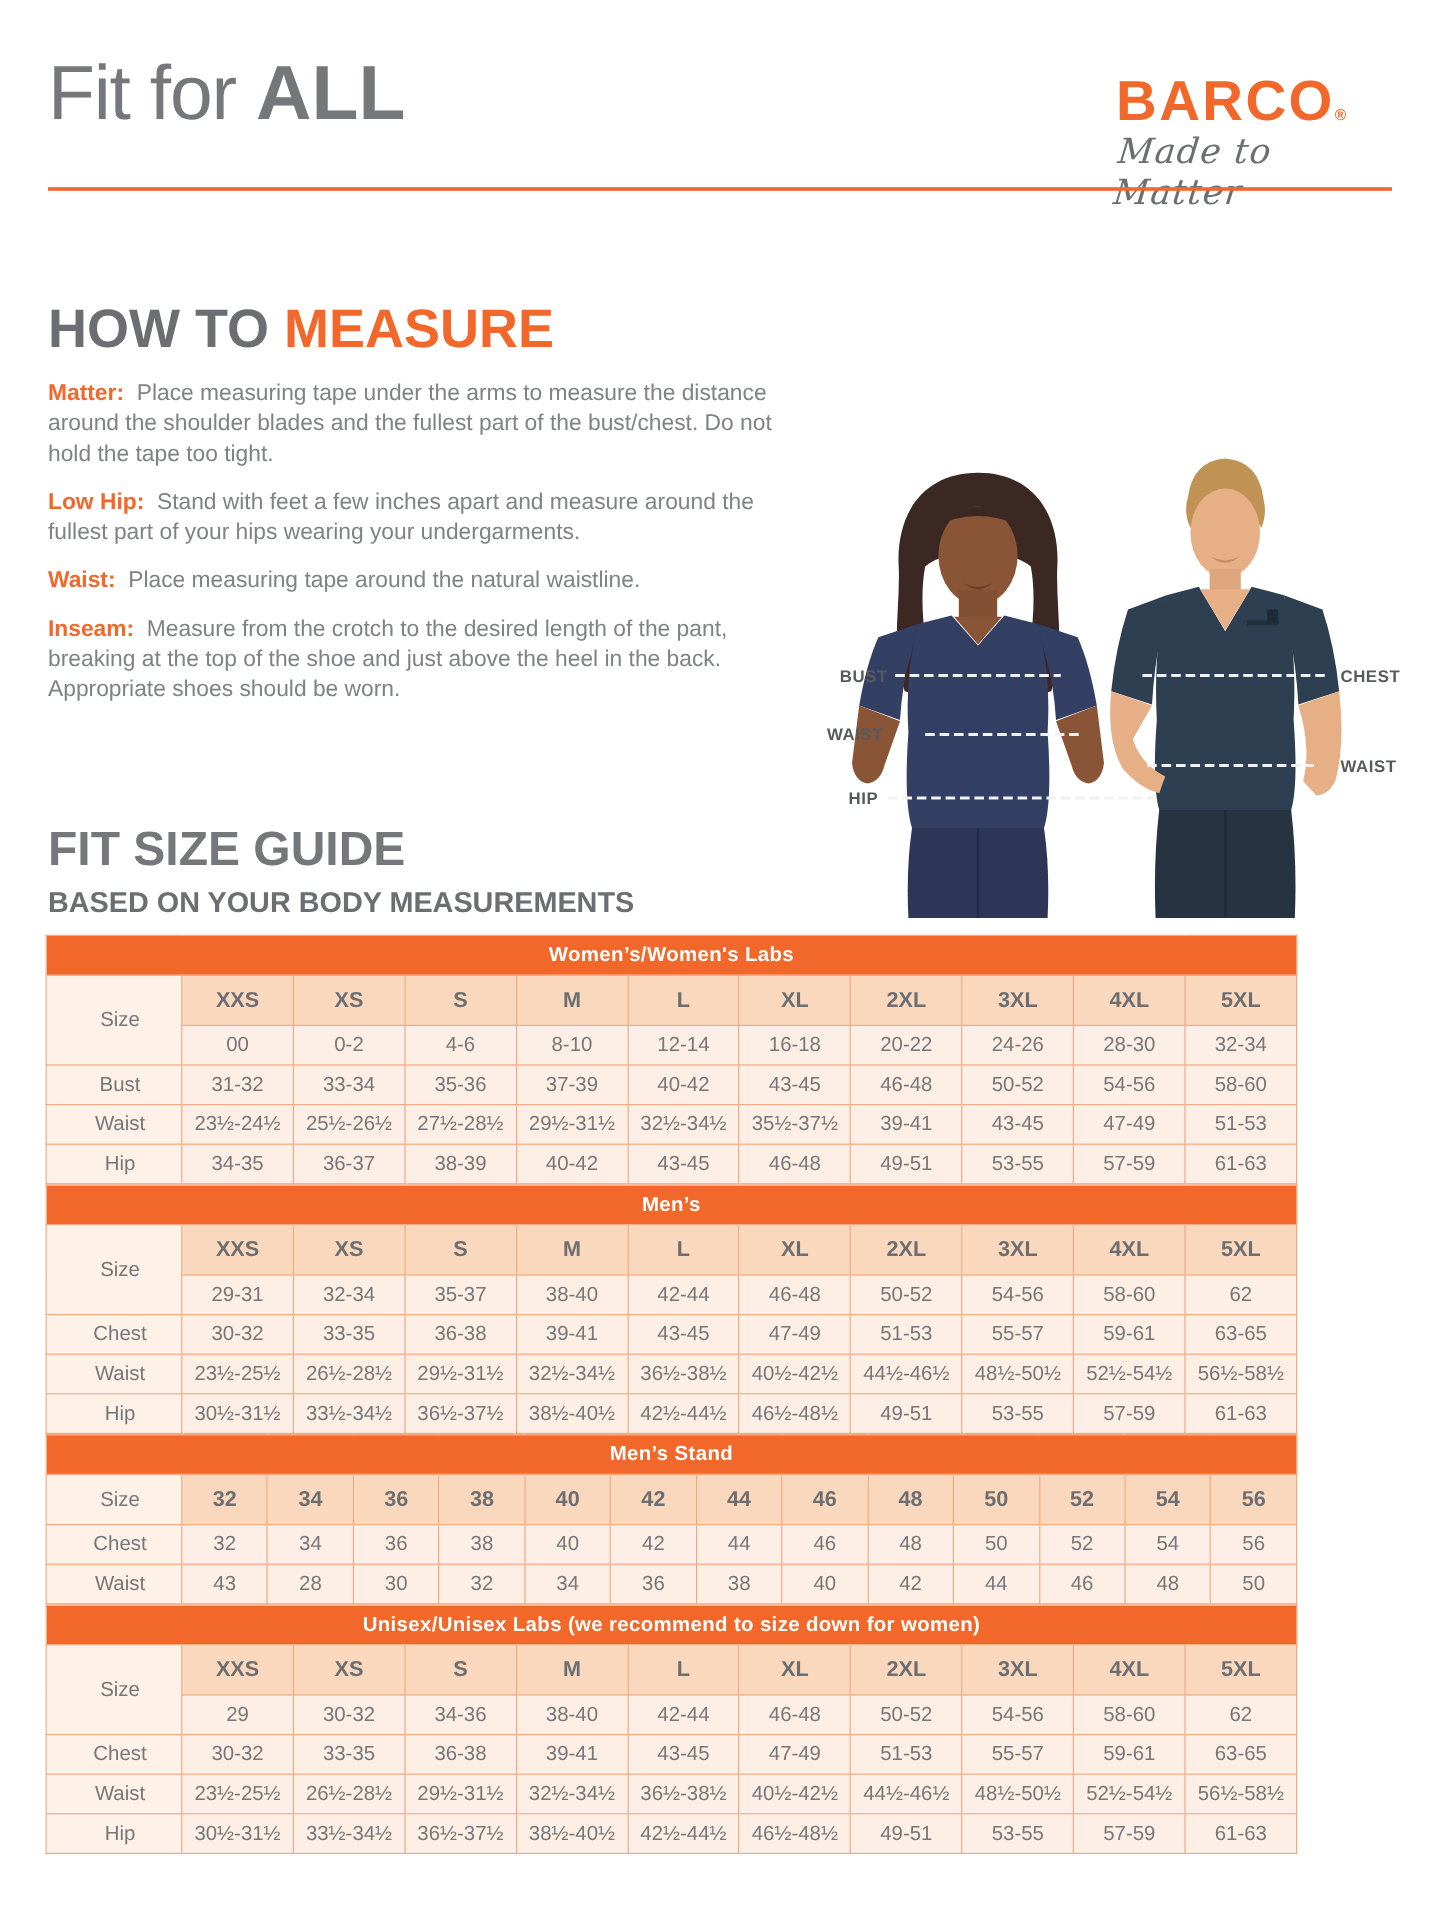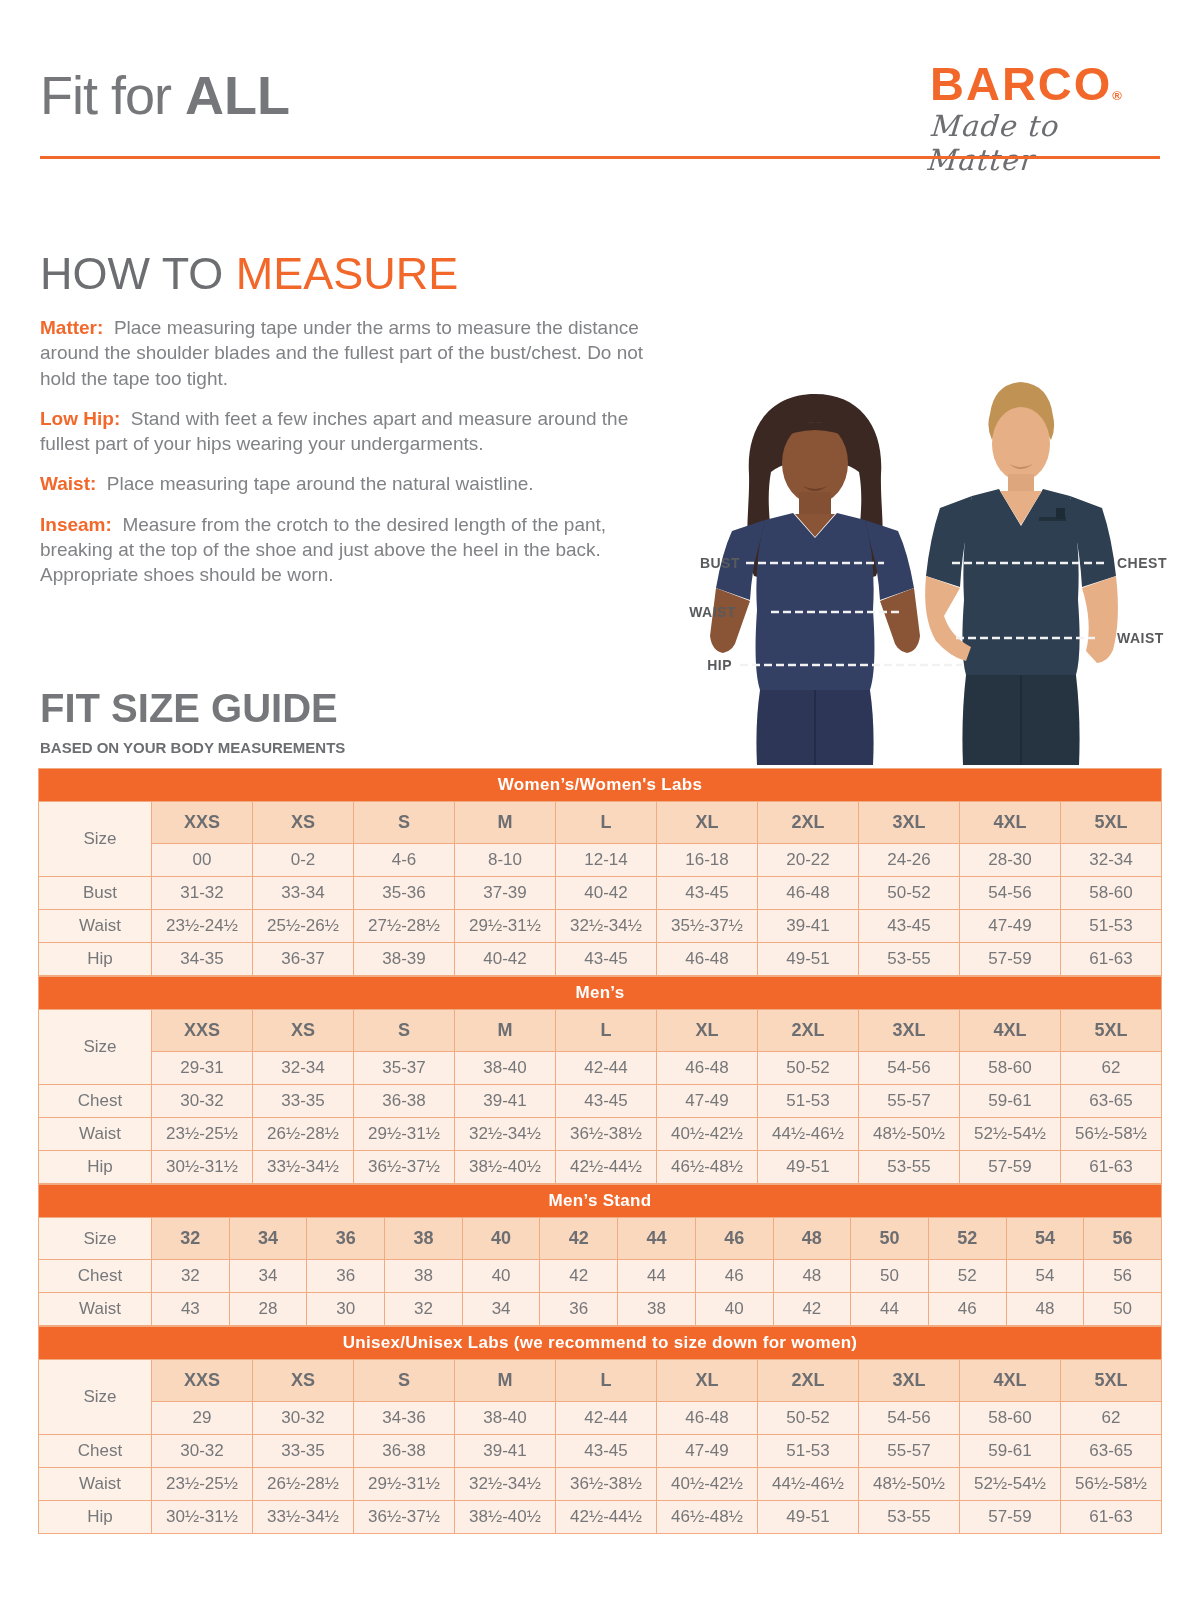--- a/index.html
+++ b/index.html
@@ -1,50 +1,50 @@
 <!DOCTYPE html>
 <html><head>
 <meta charset="utf-8">
 <style>
   * { margin:0; padding:0; box-sizing:border-box; }
   html,body { width:1200px; height:1600px; background:#ffffff;
     font-family:"Liberation Sans", sans-serif; }
   .page { position:relative; width:1200px; height:1600px; overflow:hidden; background:#fff; }
 
   
-  .main-title { position:absolute; left:40px; top:64px; font-size:54px; color:#76777a;
+  .main-title { position:absolute; left:40px; top:40px; font-size:64px; color:#76777a;
     letter-spacing:-1px; white-space:nowrap; }
   .main-title .t-reg { font-weight:normal; }
   .main-title .t-bold { font-weight:bold; letter-spacing:0px; }
   .brand { position:absolute; left:930px; top:60px; width:230px; text-align:left; }
   .brand-name { font-size:47px; font-weight:bold; color:#f2682a; letter-spacing:2px; line-height:1; }
   .brand-reg { font-size:13px; font-weight:bold; color:#f2682a; vertical-align:baseline; }
   .brand-tagline { font-family:"DejaVu Serif", serif; font-style:italic; font-size:29px;
     color:#6d6e71; margin-top:2px; letter-spacing:1px; transform:skewX(-6deg); }
   .top-rule { position:absolute; left:40px; top:156px; width:1120px; height:3px; background:#f2682a; }
 
   
   .htm { position:absolute; left:40px; top:248px; width:608px; }
-  .htm-heading { font-size:45px; font-weight:normal; color:#6d6e71; letter-spacing:0; }
+  .htm-heading { font-size:45px; font-weight:bold; color:#6d6e71; letter-spacing:0; }
   .htm-heading .hl-orange { color:#f2682a; }
   .htm-intro { margin-top:18px; font-size:20px; font-weight:bold; color:#6d6e71; line-height:1.35; }
   .htm-item { margin-top:15px; font-size:19px; color:#808285; line-height:1.33; }
   .htm-item .item-label { color:#f2682a; font-weight:bold; }
 
   
   .models { position:absolute; left:640px; top:368px; width:560px; height:397px; }
   .models svg { display:block; }
 
   
   .fsg { position:absolute; left:38px; top:686px; width:1125px; }
   .fsg-heading { font-size:40px; font-weight:bold; color:#76777a; letter-spacing:0; margin-left:2px; }
-  .fsg-subheading { font-size:15px; font-weight:bold; color:#6d6e71; margin-top:8px; margin-left:2px; }
+  .fsg-subheading { font-size:24px; font-weight:bold; color:#6d6e71; margin-top:8px; margin-left:2px; }
   .tables-host { margin-top:12px; }
 
-  table.size-table { width:1124px; border-collapse:collapse; table-layout:fixed; }
+  table.size-table { width:1043px; border-collapse:collapse; table-layout:fixed; }
   table.size-table td { border:1px solid #f2aa80; text-align:center; color:#76777a;
     font-size:17px; padding:6px 2px; background:#fdefe5; }
   td.t-title { background:#f2682a !important; color:#ffffff !important; font-weight:bold;
     font-size:21px; text-align:left; padding:6px 12px; border:1px solid #f2682a; letter-spacing:0.3px; }
   tr.t-sizehead td.t-size { background:#f9d8be; font-weight:bold; color:#6d6e71;
     font-size:18px; padding:10px 2px; }
   td.t-label { text-align:left; padding-left:12px !important; background:#fdf1e8 !important; }
 </style>
 </head>
 <body>

